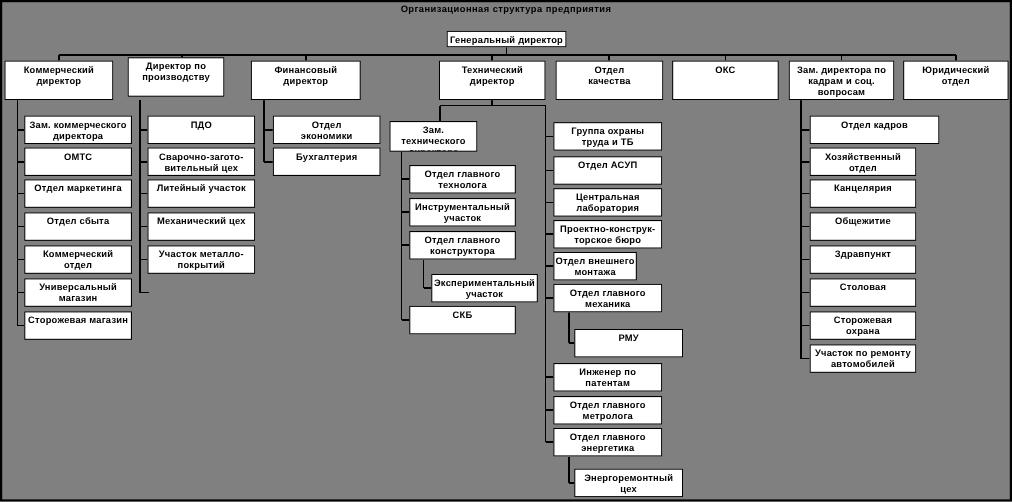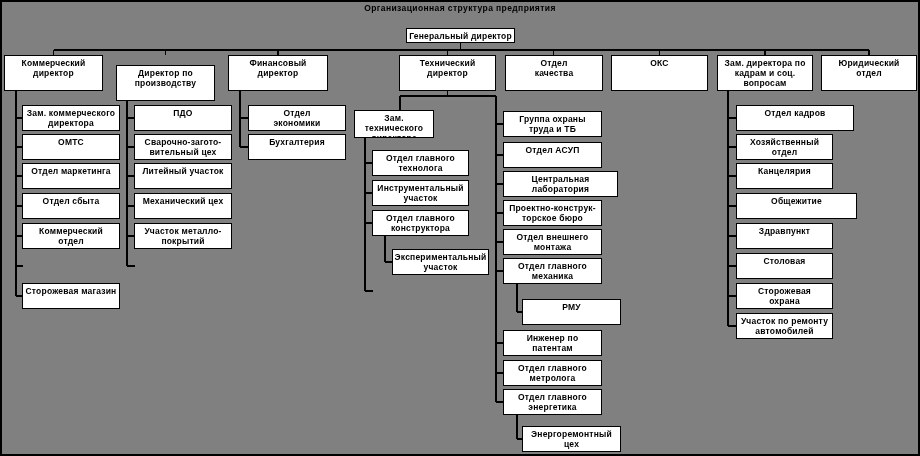--- a/index.html
+++ b/index.html
@@ -42,21 +42,21 @@
       M728 91 V326 M728 118 H737 M728 147 H737 M728 176 H737 M728 206 H737 M728 236 H737 M728 266 H737 M728 296 H737 M728 326 H737
     "></path>
   </svg>
 
   <div class="title">Организационная структура предприятия</div>
 
   <div class="node root" style="left:406px;top:28px;width:109px;height:15px">Генеральный директор</div>
 
   <div class="node" style="left:4px;top:55px;width:99px;height:36px">Коммерческий
 директор</div>
-  <div class="node" style="left:116px;top:65px;width:99px;height:36px">Директор по
+  <div class="node" style="left:116px;top:52px;width:88px;height:36px">Директор по
 производству</div>
   <div class="node" style="left:228px;top:55px;width:100px;height:36px">Финансовый
 директор</div>
   <div class="node" style="left:399px;top:55px;width:97px;height:36px">Технический
 директор</div>
   <div class="node" style="left:505px;top:55px;width:98px;height:36px">Отдел
 качества</div>
   <div class="node" style="left:611px;top:55px;width:97px;height:36px">ОКС</div>
   <div class="node" style="left:717px;top:55px;width:96px;height:36px">Зам. директора по
 кадрам и соц.
@@ -64,20 +64,22 @@
   <div class="node" style="left:821px;top:55px;width:96px;height:36px">Юридический
 отдел</div>
 
   <div class="node" style="left:22px;top:105px;width:98px;height:26px">Зам. коммерческого
 директора</div>
   <div class="node" style="left:22px;top:134px;width:98px;height:26px">ОМТС</div>
   <div class="node" style="left:22px;top:163px;width:98px;height:26px">Отдел маркетинга</div>
   <div class="node" style="left:22px;top:193px;width:98px;height:26px">Отдел сбыта</div>
   <div class="node" style="left:22px;top:223px;width:98px;height:26px">Коммерческий
 отдел</div>
+  <div class="node" style="left:22px;top:253px;width:98px;height:26px">Универсальный
+магазин</div>
   <div class="node" style="left:22px;top:283px;width:98px;height:26px">Сторожевая магазин</div>
 
   <div class="node" style="left:134px;top:105px;width:98px;height:26px">ПДО</div>
   <div class="node" style="left:134px;top:134px;width:98px;height:26px">Сварочно-загото-
 вительный цех</div>
   <div class="node" style="left:134px;top:163px;width:98px;height:26px">Литейный участок</div>
   <div class="node" style="left:134px;top:193px;width:98px;height:26px">Механический цех</div>
   <div class="node" style="left:134px;top:223px;width:98px;height:26px">Участок металло-
 покрытий</div>
 
@@ -88,47 +90,48 @@
   <div class="node" style="left:354px;top:110px;width:80px;height:28px">Зам. технического
 директора</div>
   <div class="node" style="left:372px;top:150px;width:97px;height:26px">Отдел главного
 технолога</div>
   <div class="node" style="left:372px;top:180px;width:97px;height:26px">Инструментальный
 участок</div>
   <div class="node" style="left:372px;top:210px;width:97px;height:26px">Отдел главного
 конструктора</div>
   <div class="node" style="left:392px;top:249px;width:97px;height:26px">Экспериментальный
 участок</div>
+  <div class="node" style="left:372px;top:278px;width:97px;height:26px">СКБ</div>
 
   <div class="node" style="left:503px;top:111px;width:99px;height:26px">Группа охраны
 труда и ТБ</div>
   <div class="node" style="left:503px;top:142px;width:99px;height:26px">Отдел АСУП</div>
-  <div class="node" style="left:503px;top:171px;width:115px;height:26px">Центральная
+  <div class="node" style="left:503px;top:171px;width:99px;height:26px">Центральная
 лаборатория</div>
   <div class="node" style="left:503px;top:200px;width:99px;height:26px">Проектно-конструк-
 торское бюро</div>
-  <div class="node" style="left:503px;top:229px;width:99px;height:26px">Отдел внешнего
+  <div class="node" style="left:503px;top:229px;width:76px;height:26px">Отдел внешнего
 монтажа</div>
   <div class="node" style="left:503px;top:258px;width:99px;height:26px">Отдел главного
 механика</div>
   <div class="node" style="left:522px;top:299px;width:99px;height:26px">РМУ</div>
   <div class="node" style="left:503px;top:330px;width:99px;height:26px">Инженер по
 патентам</div>
   <div class="node" style="left:503px;top:360px;width:99px;height:26px">Отдел главного
 метролога</div>
   <div class="node" style="left:503px;top:389px;width:99px;height:26px">Отдел главного
 энергетика</div>
   <div class="node" style="left:522px;top:426px;width:99px;height:26px">Энергоремонтный
 цех</div>
 
   <div class="node" style="left:736px;top:105px;width:118px;height:26px">Отдел кадров</div>
   <div class="node" style="left:736px;top:134px;width:97px;height:26px">Хозяйственный
 отдел</div>
   <div class="node" style="left:736px;top:163px;width:97px;height:26px">Канцелярия</div>
-  <div class="node" style="left:736px;top:193px;width:121px;height:26px">Общежитие</div>
+  <div class="node" style="left:736px;top:193px;width:97px;height:26px">Общежитие</div>
   <div class="node" style="left:736px;top:223px;width:97px;height:26px">Здравпункт</div>
   <div class="node" style="left:736px;top:253px;width:97px;height:26px">Столовая</div>
   <div class="node" style="left:736px;top:283px;width:97px;height:26px">Сторожевая
 охрана</div>
   <div class="node" style="left:736px;top:313px;width:97px;height:26px">Участок по ремонту
 автомобилей</div>
 
   <div class="frame"></div>
 </div>
 

